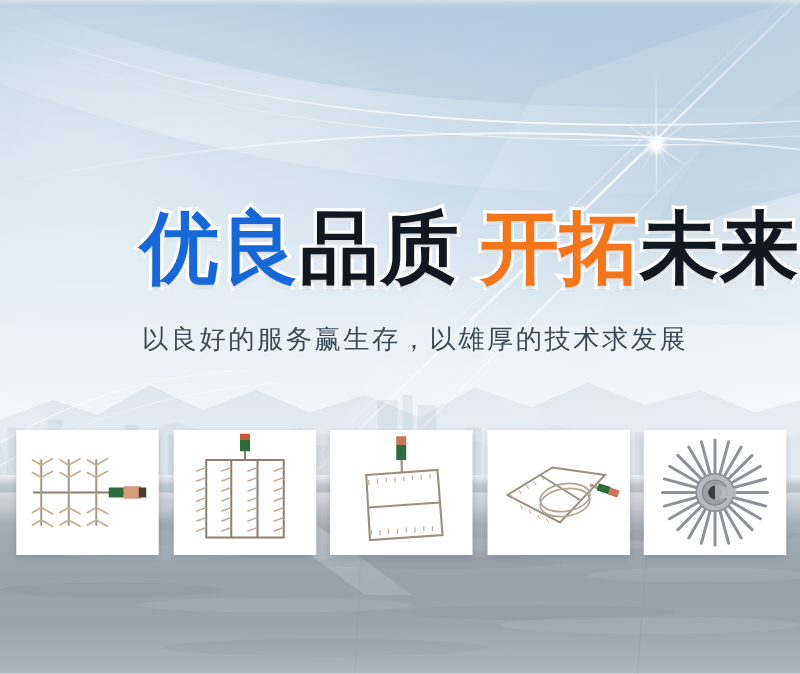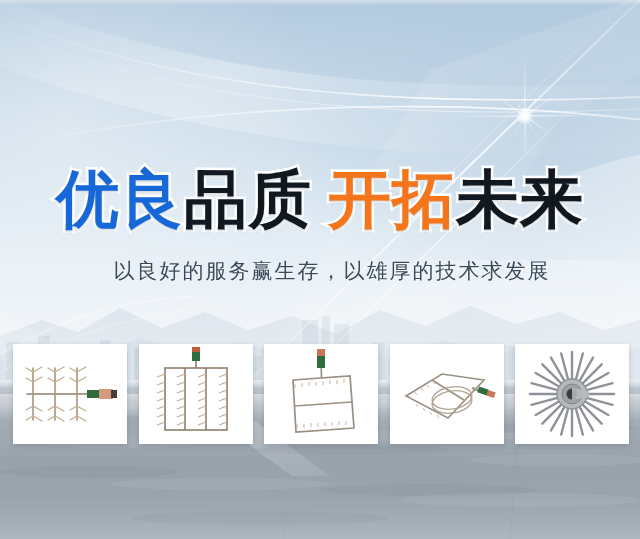--- a/index.html
+++ b/index.html
@@ -82,21 +82,21 @@
   }
   .ground-tex{position:absolute;left:0;top:0;width:640px;height:159px;opacity:.55;}
   .ground-shine{
     position:absolute;left:0;top:14px;width:640px;height:26px;
     background:linear-gradient(180deg,rgba(255,255,255,.45),rgba(255,255,255,0));
   }
 
   
   .headline{
     position:absolute;left:0;top:163px;width:640px;
-    text-align:center;
+    text-align:right;
     font-size:63px;
     line-height:72px;
     font-weight:bold;
     letter-spacing:1px;
     white-space:nowrap;
   }
   .headline span{
     -webkit-text-stroke:5px #ffffff;
     paint-order:stroke fill;
     text-shadow:0 2px 2px rgba(80,100,120,.22);

